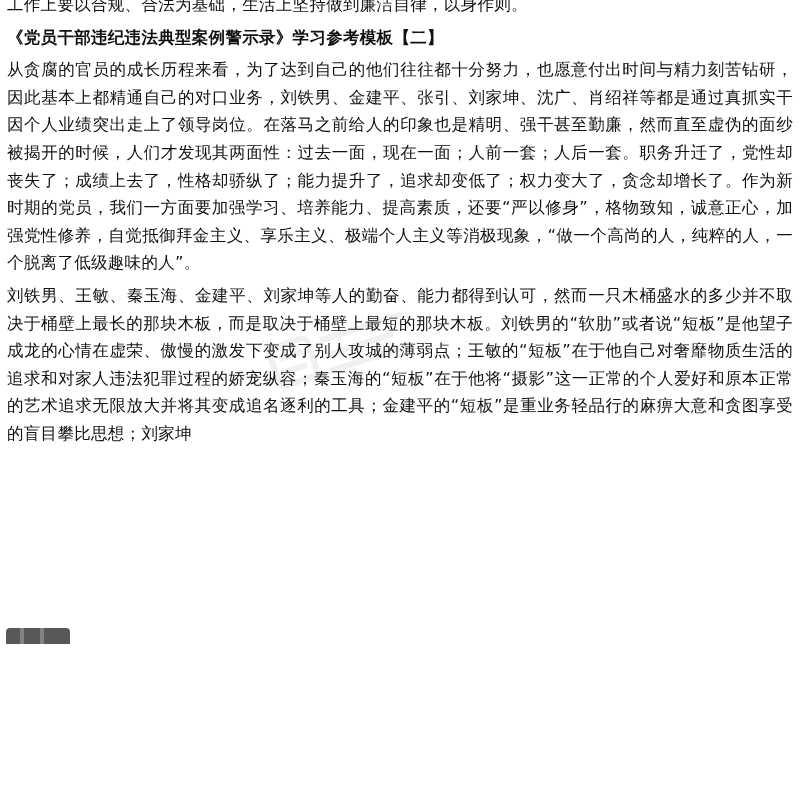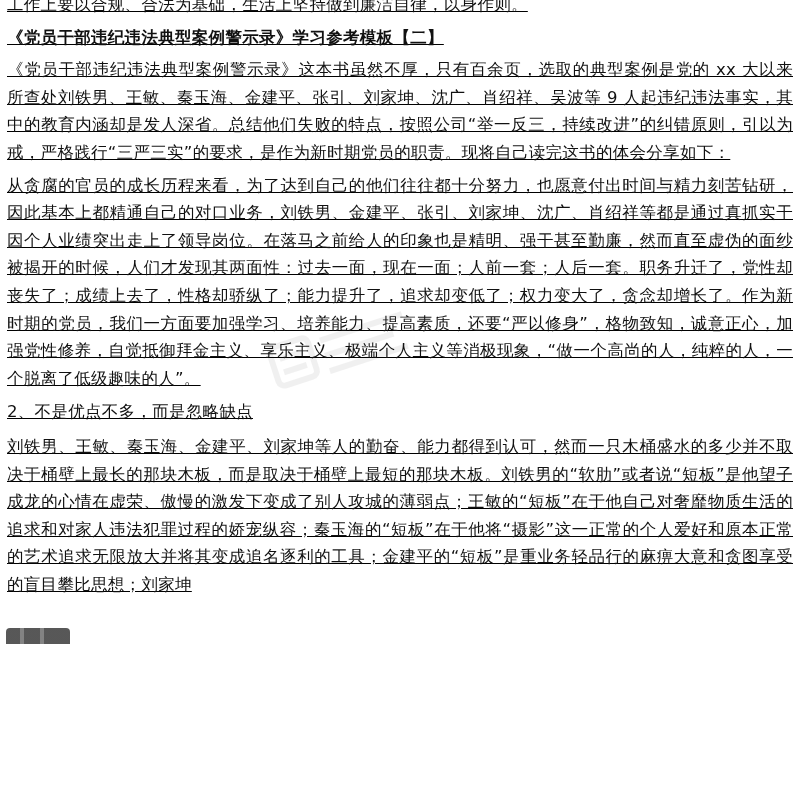--- a/index.html
+++ b/index.html
@@ -12,21 +12,20 @@
     height: 800px;
     overflow: hidden;
     font-family: "DejaVu Sans", "Liberation Sans", sans-serif;
   }
   .page {
     position: relative;
     width: 800px;
     height: 644px;
     overflow: hidden;
     background: #ffffff;
-    text-decoration: underline;
   }
   .content {
     position: relative;
     z-index: 2;
     padding: 0 7px;
     margin-top: -9px;
     font-size: 16.5px;
     line-height: 27.6px;
     color: #111111;
     text-align: justify;
@@ -85,25 +84,23 @@
       </g>
     </svg>
   </div>
 
   <div class="content">
     <p>工作上要以合规、合法为基础，生活上坚持做到廉洁自律，以身作则。</p>
 
 
     <p class="head">《党员干部违纪违法典型案例警示录》学习参考模板【二】</p>
 
-    <p>《党员干部违纪违法典型案例警示录》这本书虽然不厚，只有百余页，选取的典型案例是党的 xx 大以来所查处刘铁男、王敏、秦玉海、金建平、张引、刘家坤、沈广、肖绍祥、吴波等 9 人起违纪违法事实，其中的教育内涵却是发人深省。总结他们失败的特点，按照公司“举一反三，持续改进”的纠错原则，引以为戒，严格践行“三严三实”的要求，是作为新时期党员的职责。现将自己读完这书的体会分享如下：</p>
 
 
     <p>从贪腐的官员的成长历程来看，为了达到自己的他们往往都十分努力，也愿意付出时间与精力刻苦钻研，因此基本上都精通自己的对口业务，刘铁男、金建平、张引、刘家坤、沈广、肖绍祥等都是通过真抓实干因个人业绩突出走上了领导岗位。在落马之前给人的印象也是精明、强干甚至勤廉，然而直至虚伪的面纱被揭开的时候，人们才发现其两面性：过去一面，现在一面；人前一套；人后一套。职务升迁了，党性却丧失了；成绩上去了，性格却骄纵了；能力提升了，追求却变低了；权力变大了，贪念却增长了。作为新时期的党员，我们一方面要加强学习、培养能力、提高素质，还要“严以修身”，格物致知，诚意正心，加强党性修养，自觉抵御拜金主义、享乐主义、极端个人主义等消极现象，“做一个高尚的人，纯粹的人，一个脱离了低级趣味的人”。</p>
 
-    <p class="sub">2、不是优点不多，而是忽略缺点</p>
 
     <p>刘铁男、王敏、秦玉海、金建平、刘家坤等人的勤奋、能力都得到认可，然而一只木桶盛水的多少并不取决于桶壁上最长的那块木板，而是取决于桶壁上最短的那块木板。刘铁男的“软肋”或者说“短板”是他望子成龙的心情在虚荣、傲慢的激发下变成了别人攻城的薄弱点；王敏的“短板”在于他自己对奢靡物质生活的追求和对家人违法犯罪过程的娇宠纵容；秦玉海的“短板”在于他将“摄影”这一正常的个人爱好和原本正常的艺术追求无限放大并将其变成追名逐利的工具；金建平的“短板”是重业务轻品行的麻痹大意和贪图享受的盲目攀比思想；刘家坤</p>
   </div>
 
   <div class="corner-logo"></div>
 
 </div>
 
 </body></html>

